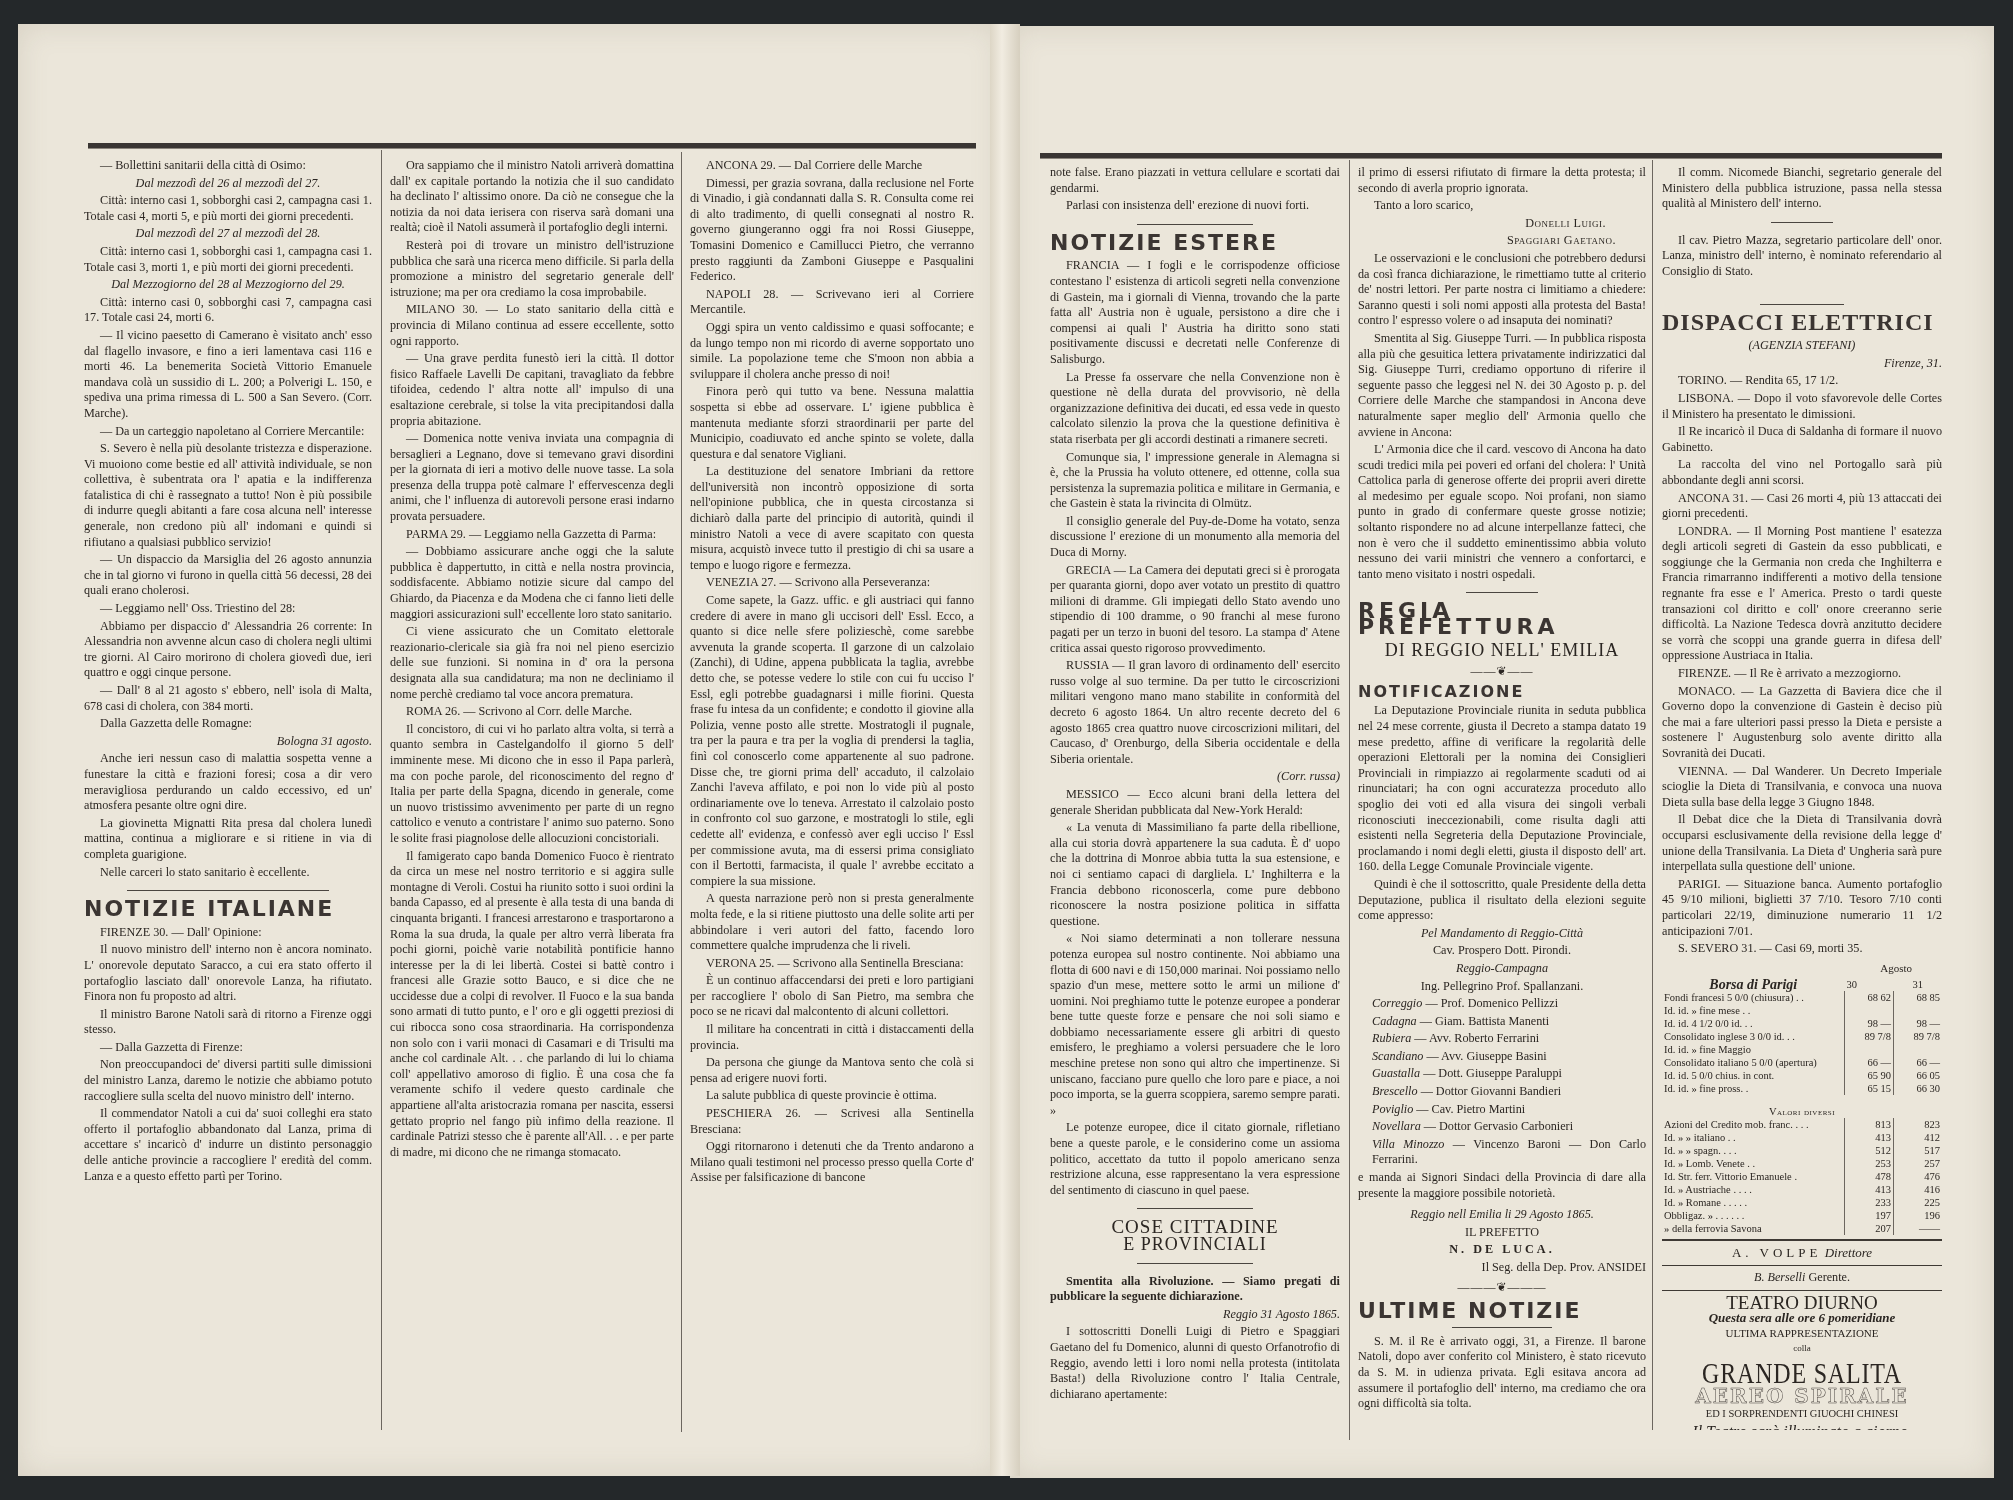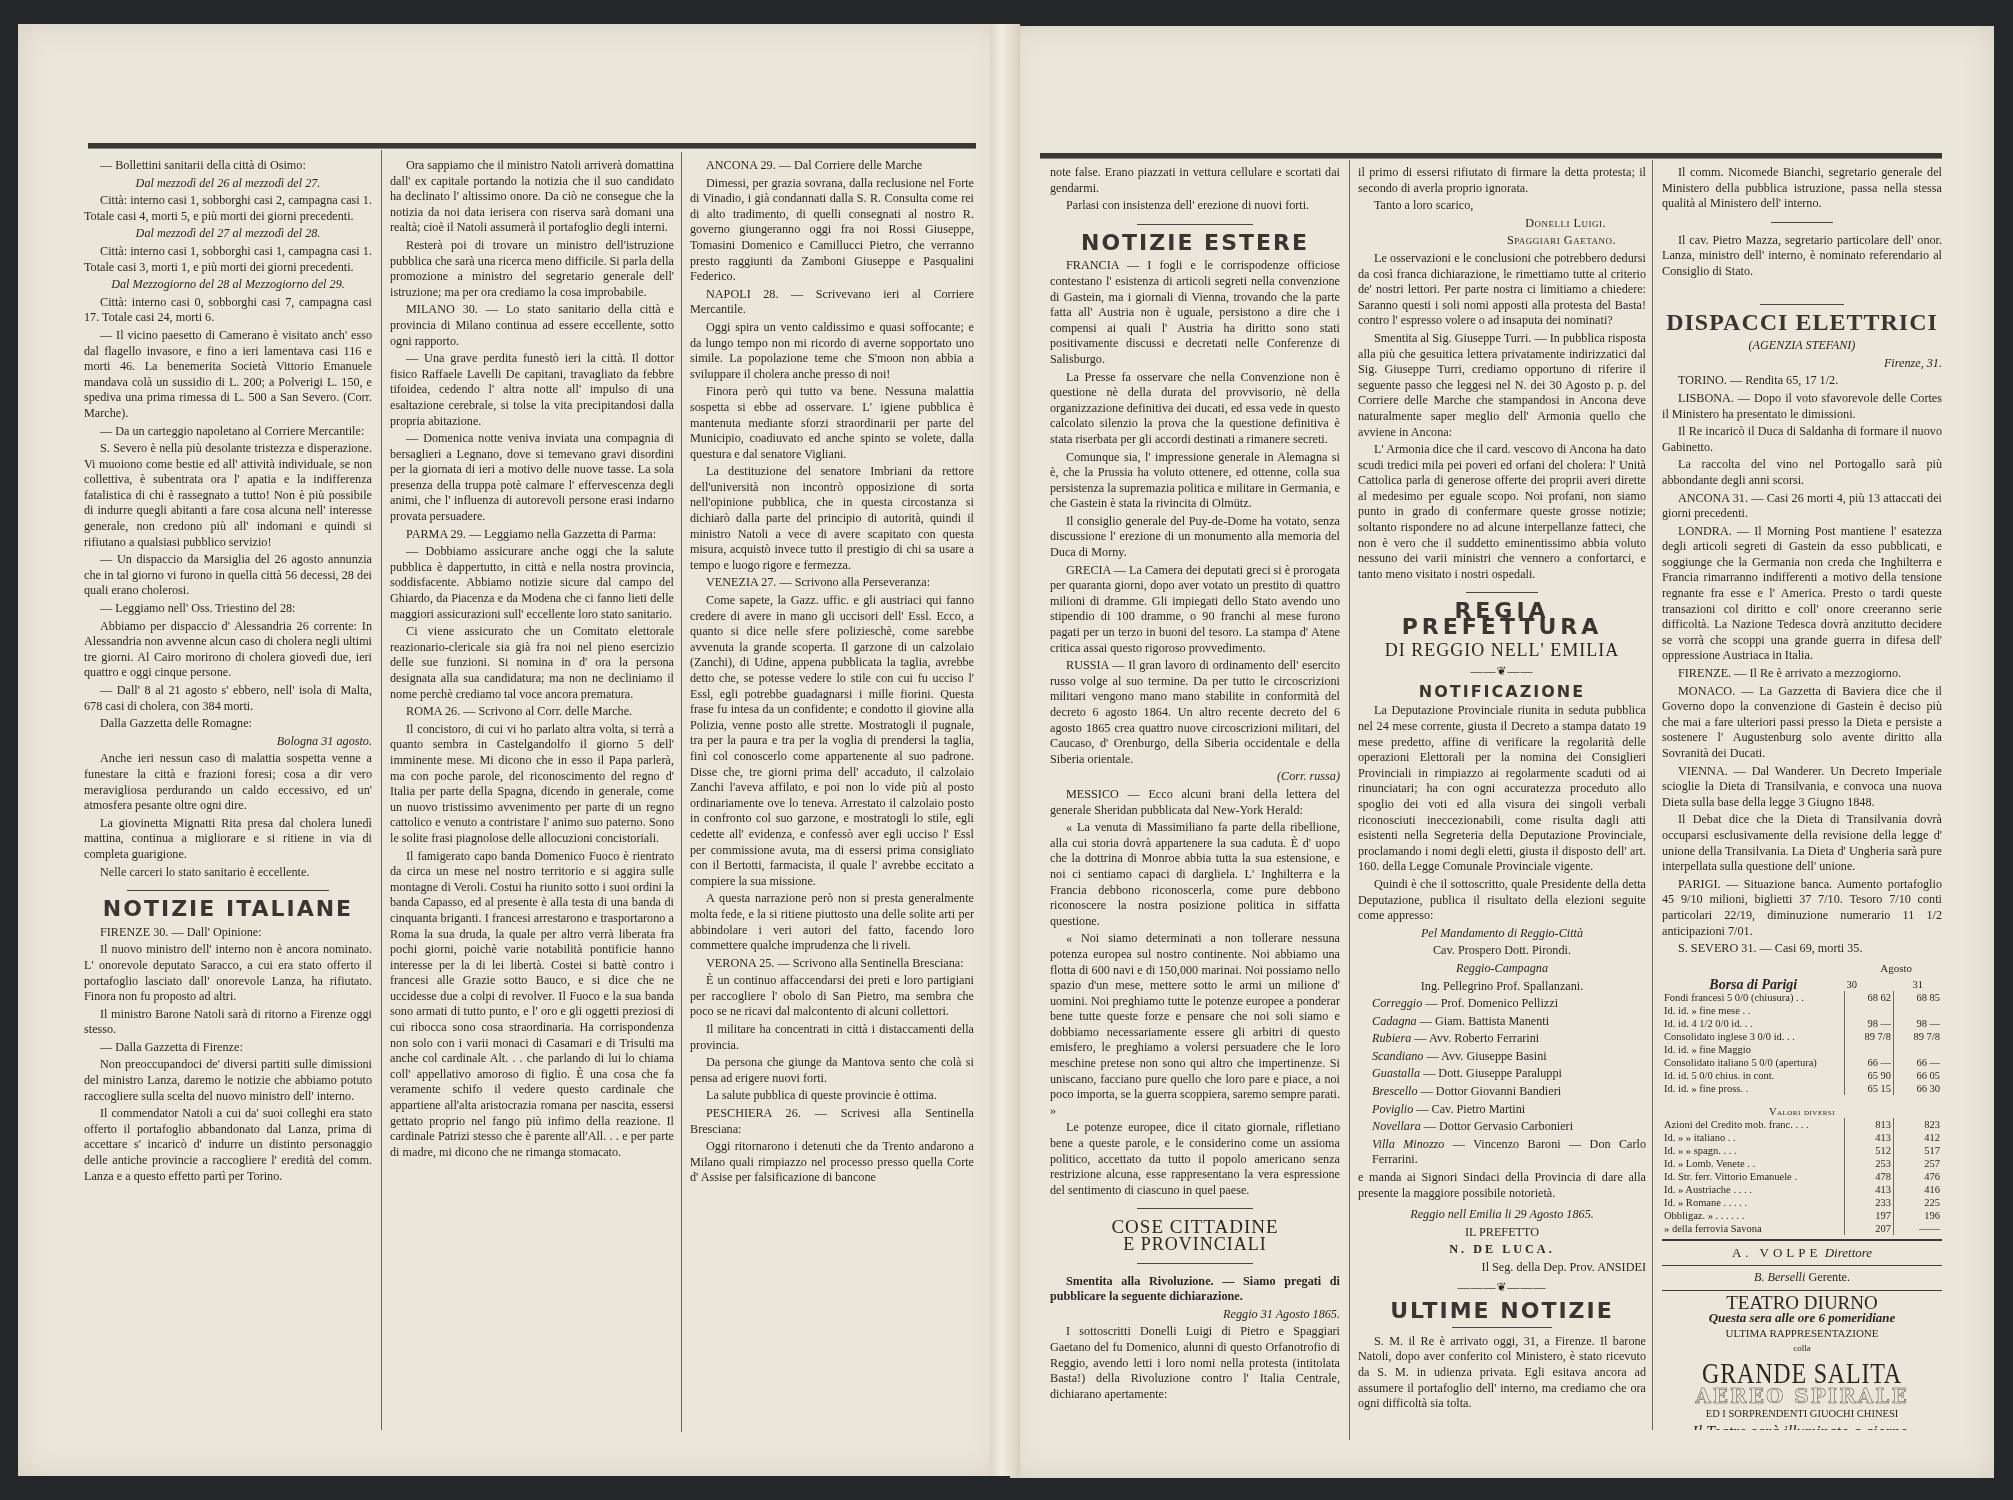--- a/index.html
+++ b/index.html
@@ -24,21 +24,21 @@
     overflow:hidden;
   }
   .col p { margin:0 0 2px 0; text-indent:16px; }
   .col p.noind { text-indent:0; }
   .col .c { text-align:center; text-indent:0; }
   .col .r { text-align:right; }
   .it { font-style:italic; }
   .sc { font-variant:small-caps; letter-spacing:0.5px; }
   .bold { font-weight:bold; }
   .hdr-block {
-    font-family:"DejaVu Sans", sans-serif; font-weight:bold; text-align:center;
+    font-family:"DejaVu Sans", sans-serif; font-weight:bold; text-align:left;
     font-size:22px; letter-spacing:2px; margin:8px 0 8px 0; color:#3b3532;
   }
   .hdr-serif { font-family:"Liberation Serif", serif; text-align:center; font-size:19px; letter-spacing:1px; margin:6px 0 2px 0; font-weight:normal; }
   .sub-serif { font-family:"Liberation Serif", serif; text-align:center; font-size:18px; letter-spacing:1px; margin:0 0 6px 0; }
   .short-rule { width:40%; margin:10px auto; border-top:1px solid #4a4540; }
   .orn { text-align:center; font-size:12px; letter-spacing:1px; margin:4px 0; }
   table.borsa { width:100%; border-collapse:collapse; font-size:10.5px; line-height:13px; }
   table.borsa td { padding:0 2px; white-space:nowrap; }
   table.borsa td.num { text-align:right; border-left:1px solid #6c665f; width:44px; }
   .box-line { border-top:1px solid #3e3934; margin:4px 0; }
@@ -111,21 +111,21 @@
   <p>La destituzione del senatore Imbriani da rettore dell'università non incontrò opposizione di sorta nell'opinione pubblica, che in questa circostanza si dichiarò dalla parte del principio di autorità, quindi il ministro Natoli a vece di avere scapitato con questa misura, acquistò invece tutto il prestigio di chi sa usare a tempo e luogo rigore e fermezza.</p>
   <p>VENEZIA 27. — Scrivono alla Perseveranza:</p>
   <p>Come sapete, la Gazz. uffic. e gli austriaci qui fanno credere di avere in mano gli uccisori dell' Essl. Ecco, a quanto si dice nelle sfere polizieschè, come sarebbe avvenuta la grande scoperta. Il garzone di un calzolaio (Zanchi), di Udine, appena pubblicata la taglia, avrebbe detto che, se potesse vedere lo stile con cui fu ucciso l' Essl, egli potrebbe guadagnarsi i mille fiorini. Questa frase fu intesa da un confidente; e condotto il giovine alla Polizia, venne posto alle strette. Mostratogli il pugnale, tra per la paura e tra per la voglia di prendersi la taglia, finì col conoscerlo come appartenente al suo padrone. Disse che, tre giorni prima dell' accaduto, il calzolaio Zanchi l'aveva affilato, e poi non lo vide più al posto ordinariamente ove lo teneva. Arrestato il calzolaio posto in confronto col suo garzone, e mostratogli lo stile, egli cedette all' evidenza, e confessò aver egli ucciso l' Essl per commissione avuta, ma di essersi prima consigliato con il Bertotti, farmacista, il quale l' avrebbe eccitato a compiere la sua missione.</p>
   <p>A questa narrazione però non si presta generalmente molta fede, e la si ritiene piuttosto una delle solite arti per abbindolare i veri autori del fatto, facendo loro commettere qualche imprudenza che li riveli.</p>
   <p>VERONA 25. — Scrivono alla Sentinella Bresciana:</p>
   <p>È un continuo affaccendarsi dei preti e loro partigiani per raccogliere l' obolo di San Pietro, ma sembra che poco se ne ricavi dal malcontento di alcuni collettori.</p>
   <p>Il militare ha concentrati in città i distaccamenti della provincia.</p>
   <p>Da persona che giunge da Mantova sento che colà si pensa ad erigere nuovi forti.</p>
   <p>La salute pubblica di queste provincie è ottima.</p>
   <p>PESCHIERA 26. — Scrivesi alla Sentinella Bresciana:</p>
-  <p>Oggi ritornarono i detenuti che da Trento andarono a Milano quali rimpiazzo nel processo presso quella Corte d' Assise per falsificazione di bancone</p>
+  <p>Oggi ritornarono i detenuti che da Trento andarono a Milano quali testimoni nel processo presso quella Corte d' Assise per falsificazione di bancone</p>
 </div>
 
 <div class="col" style="left:1050px; top:165px; width:290px; height:1265px;">
   <p class="noind">note false. Erano piazzati in vettura cellulare e scortati dai gendarmi.</p>
   <p>Parlasi con insistenza dell' erezione di nuovi forti.</p>
   <div class="short-rule"></div>
   <div class="hdr-block">NOTIZIE ESTERE</div>
   <p>FRANCIA — I fogli e le corrispodenze officiose contestano l' esistenza di articoli segreti nella convenzione di Gastein, ma i giornali di Vienna, trovando che la parte fatta all' Austria non è uguale, persistono a dire che i compensi ai quali l' Austria ha diritto sono stati positivamente discussi e decretati nelle Conferenze di Salisburgo.</p>
   <p>La Presse fa osservare che nella Convenzione non è questione nè della durata del provvisorio, nè della organizzazione definitiva dei ducati, ed essa vede in questo calcolato silenzio la prova che la questione definitiva è stata riserbata per gli accordi destinati a rimanere secreti.</p>
   <p>Comunque sia, l' impressione generale in Alemagna si è, che la Prussia ha voluto ottenere, ed ottenne, colla sua persistenza la supremazia politica e militare in Germania, e che Gastein è stata la rivincita di Olmütz.</p>

